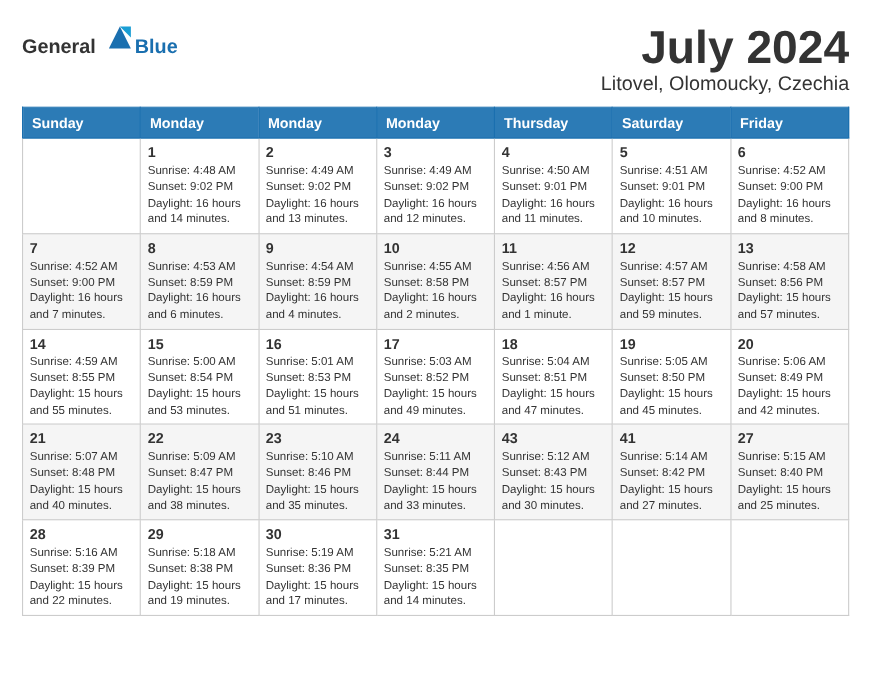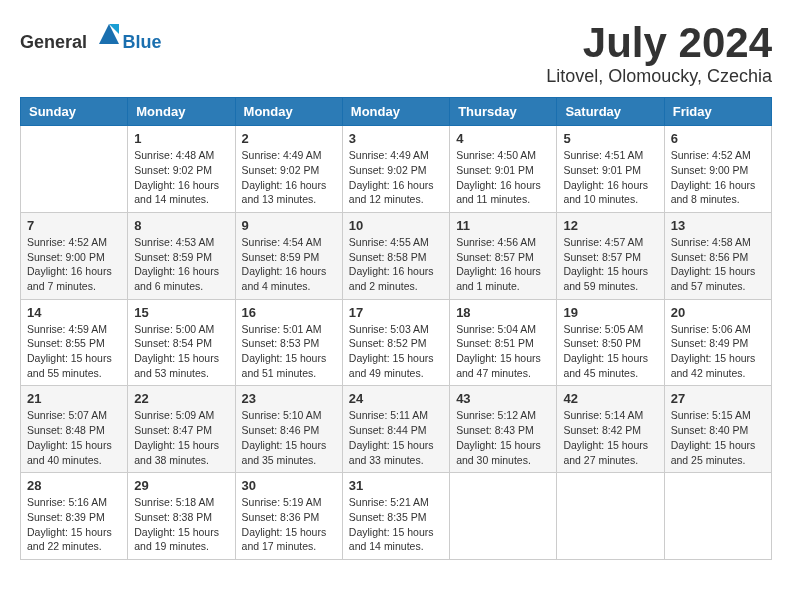--- a/index.html
+++ b/index.html
@@ -228,21 +228,21 @@
         </td>
         <td>
           <span class="day-number">24</span>
           <div class="day-info">Sunrise: 5:11 AM<br>Sunset: 8:44 PM<br>Daylight: 15 hours<br>and 33 minutes.</div>
         </td>
         <td>
           <span class="day-number">43</span>
           <div class="day-info">Sunrise: 5:12 AM<br>Sunset: 8:43 PM<br>Daylight: 15 hours<br>and 30 minutes.</div>
         </td>
         <td>
-          <span class="day-number">42</span>
+          <span class="day-number">41</span>
           <div class="day-info">Sunrise: 5:14 AM<br>Sunset: 8:42 PM<br>Daylight: 15 hours<br>and 27 minutes.</div>
         </td>
         <td>
           <span class="day-number">27</span>
           <div class="day-info">Sunrise: 5:15 AM<br>Sunset: 8:40 PM<br>Daylight: 15 hours<br>and 25 minutes.</div>
         </td>
       </tr>
       <tr>
         <td>
           <span class="day-number">28</span>

